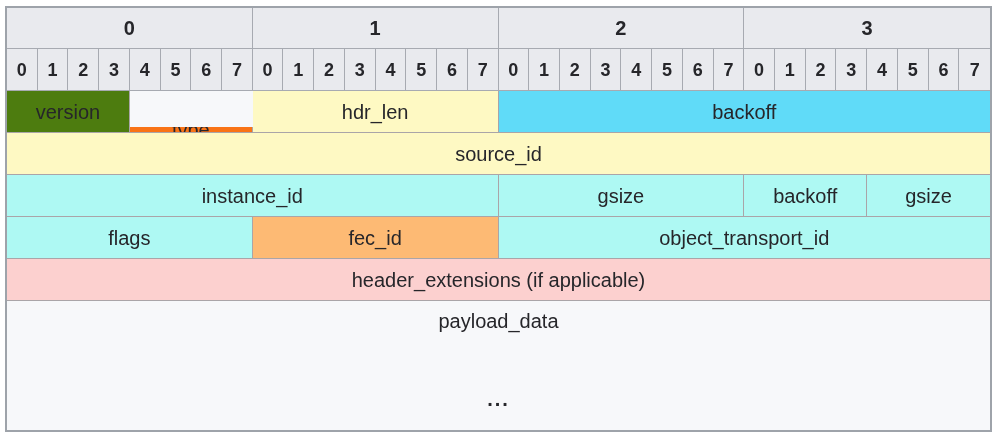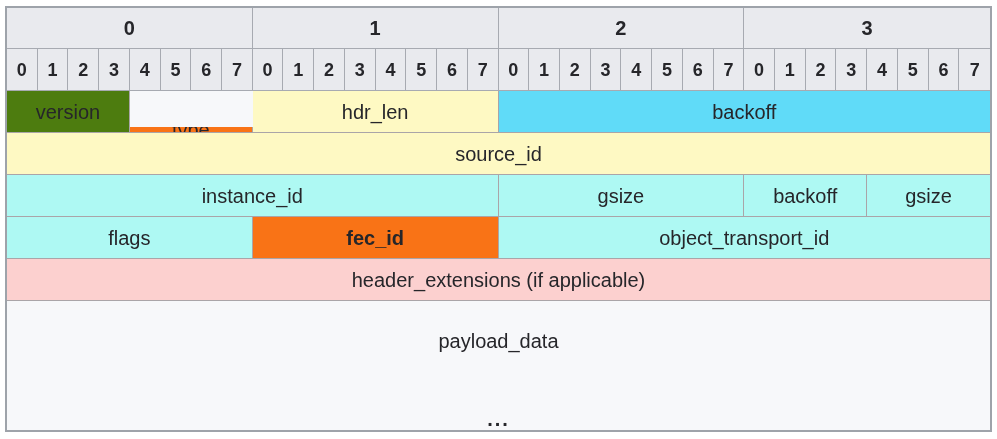--- a/index.html
+++ b/index.html
@@ -40,21 +40,20 @@
     border-right-color: #a7aab1;
     border-bottom-color: #a7aab1;
   }
   .hdr.byte { font-size: 20px; }
   .hdr.bit  { font-size: 18px; }
   .no-br { border-right: none; }
   .payload {
     position: relative;
     border-right: none;
     border-bottom: none;
-    margin-top: 20px;
   }
   .payload .payload-label {
     position: absolute;
     top: 10px;
     left: 0;
     width: 100%;
     text-align: center;
     font-size: 20px;
   }
   .payload .payload-ellipsis {
@@ -112,21 +111,21 @@
       <div class="cell field" style="grid-column: span 4; background: #4d7c0f;">version</div>
       <div class="cell field" style="grid-column: span 4; background: #f97316; margin-top: 36px;">type</div>
       <div class="cell field" style="grid-column: span 8; background: #fef9c3;">hdr_len</div>
       <div class="cell field no-br" style="grid-column: span 16; background: rgb(96, 219, 248);">backoff</div>
       <div class="cell field no-br" style="grid-column: span 32; background: #fef9c3;">source_id</div>
       <div class="cell field" style="grid-column: span 16; background: rgb(174, 249, 243);">instance_id</div>
       <div class="cell field" style="grid-column: span 8; background: rgb(174, 249, 243);">gsize</div>
       <div class="cell field" style="grid-column: span 4; background: rgb(174, 249, 243);">backoff</div>
       <div class="cell field no-br" style="grid-column: span 4; background: rgb(174, 249, 243);">gsize</div>
       <div class="cell field" style="grid-column: span 8; background: rgb(174, 249, 243);">flags</div>
-      <div class="cell field" style="grid-column: span 8; background: #f97316; font-weight: bold;">fec_id</div>
+      <div class="cell field" style="grid-column: span 8; background: #fdba74;">fec_id</div>
       <div class="cell field no-br" style="grid-column: span 16; background: rgb(174, 249, 243); text-align: right;">object_transport_id</div>
       <div class="cell field no-br" style="grid-column: span 32; background: rgb(252, 208, 207);">header_extensions (if applicable)</div>
       <div class="cell payload" style="grid-column: span 32; background: rgb(247, 248, 250);">
         <div class="payload-label">payload_data</div>
         <div class="payload-ellipsis">...</div>
       </div>
     </div>
 </div>
 
 </body></html>

